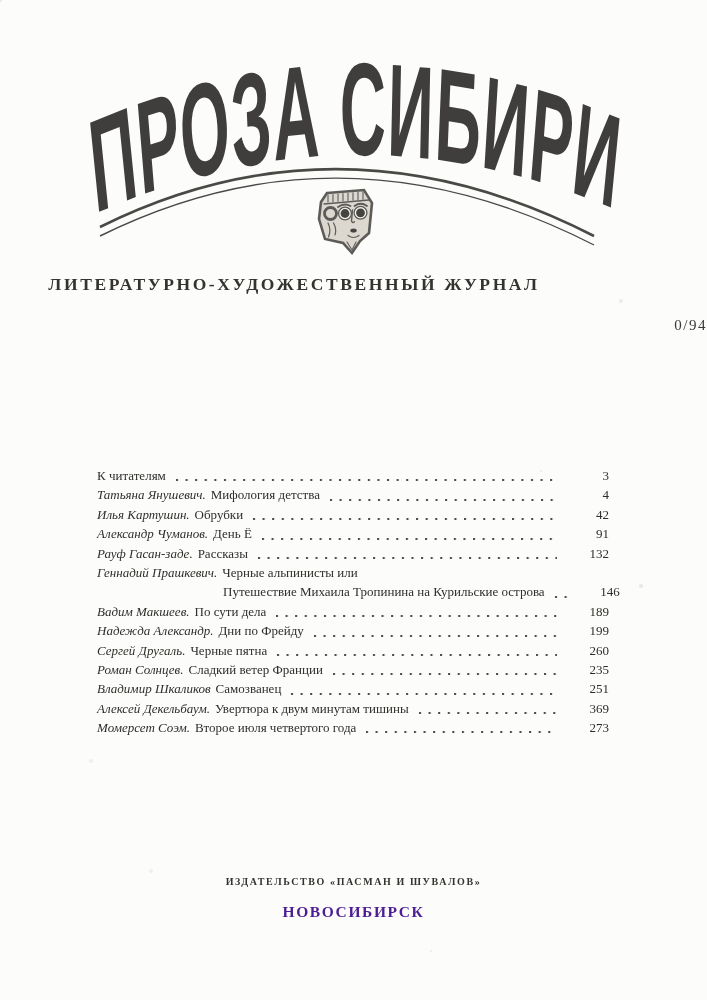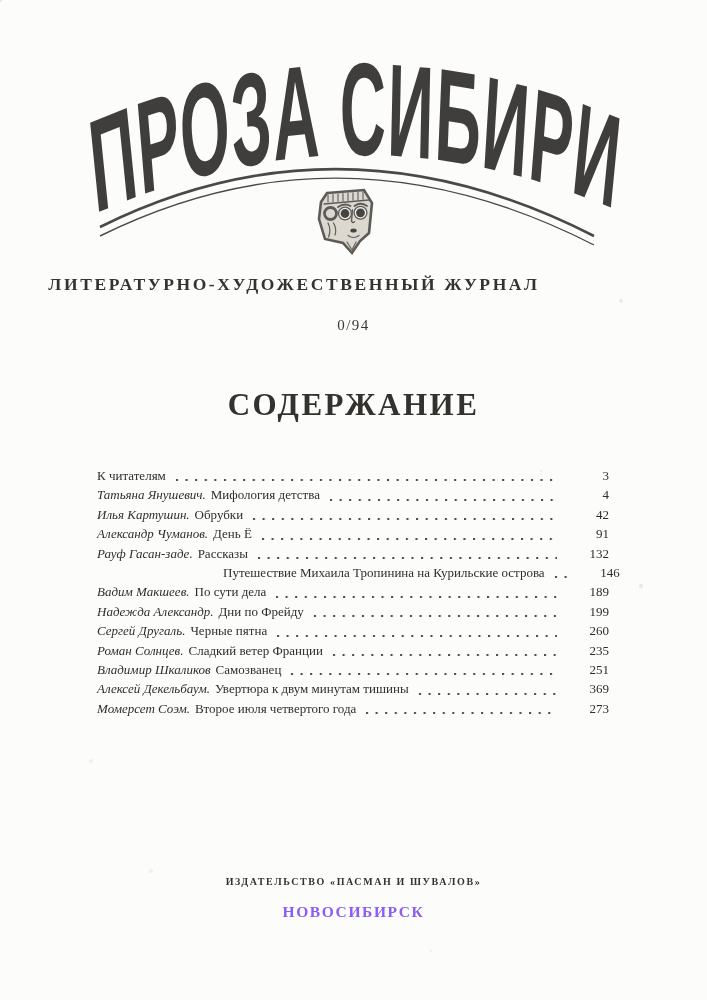--- a/index.html
+++ b/index.html
@@ -22,21 +22,21 @@
   .logo-svg{position:absolute;left:0;top:0;}
   .logo-text{
     font-family:"Liberation Sans","DejaVu Sans",sans-serif;
     font-weight:bold;fill:#3f3e3c;
   }
   .subtitle{
     position:absolute;left:0;top:274px;width:588px;text-align:center;
     font-size:17.5px;font-weight:bold;letter-spacing:2.6px;color:#34332f;
   }
   .issue{
-    position:absolute;left:0;top:317px;width:707px;text-align:center;
+    position:absolute;left:0;top:317px;width:707px;text-align:right;
     font-size:15px;letter-spacing:1.5px;color:#3a3936;
   }
   .contents-heading{
     position:absolute;left:0;top:387px;width:707px;text-align:center;
     font-size:31px;font-weight:bold;letter-spacing:2.5px;color:#33322e;
   }
   .toc{
     position:absolute;left:97px;top:466px;width:512px;
     font-size:13px;line-height:19.4px;color:#2f2e2b;
   }
@@ -49,21 +49,21 @@
     background-image:radial-gradient(circle at 2px 2px,#4d4c49 1.15px,rgba(0,0,0,0) 1.5px);
     background-size:9.6px 4px;background-repeat:repeat-x;
   }
   .pageno{width:42px;text-align:right;flex:none;color:#2e2d2a;}
   .publisher{
     position:absolute;left:0;top:876px;width:707px;text-align:center;
     font-size:10px;font-weight:600;letter-spacing:1.6px;color:#34332f;
   }
   .city{
     position:absolute;left:0;top:903px;width:707px;text-align:center;
-    font-size:15.5px;font-weight:600;letter-spacing:1.6px;color:#8b5cf6;
+    font-size:15.5px;font-weight:600;letter-spacing:1.6px;color:#4c1d95;
   }
 </style>
 </head>
 <body>
 
 <div class="page">
 
   <div class="speckles"></div>
 
   <svg class="logo-svg" width="707" height="340" viewBox="0 0 707 340">
@@ -91,21 +91,20 @@
       <ellipse cx="36.5" cy="40.5" rx="3.2" ry="2" fill="#454441" stroke="none"></ellipse>
       <path d="M31 45.5 Q36.5 49.5 42 45.5" stroke-width="1.2"></path>
       <path d="M30 52 L35 60 L39 52" stroke-width="1.1"></path>
     </g>
   </svg>
 
   <div class="subtitle">ЛИТЕРАТУРНО-ХУДОЖЕСТВЕННЫЙ ЖУРНАЛ</div>
 
   <div class="issue">0/94</div>
 
-  <div class="contents-heading">СОДЕРЖАНИЕ</div>
 
   <div class="toc">
 
     <div class="toc-row">
 
       <span class="title">К читателям</span>
       <span class="leader"></span>
       <span class="pageno">3</span>
     </div>
 
@@ -130,20 +129,24 @@
       <span class="pageno">91</span>
     </div>
 
     <div class="toc-row">
       <span class="author">Рауф Гасан-заде.</span>
       <span class="title">Рассказы</span>
       <span class="leader"></span>
       <span class="pageno">132</span>
     </div>
 
+    <div class="toc-row">
+      <span class="author">Геннадий Прашкевич.</span>
+      <span class="title">Черные альпинисты или</span>
+    </div>
     <div class="toc-row indent">
       <span class="title">Путешествие Михаила Тропинина на Курильские острова</span>
       <span class="leader"></span>
       <span class="pageno">146</span>
     </div>
 
     <div class="toc-row">
       <span class="author">Вадим Макшеев.</span>
       <span class="title">По сути дела</span>
       <span class="leader"></span>

